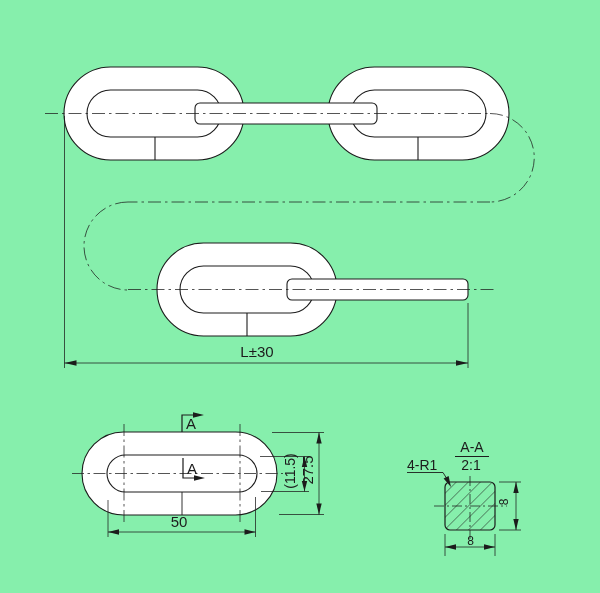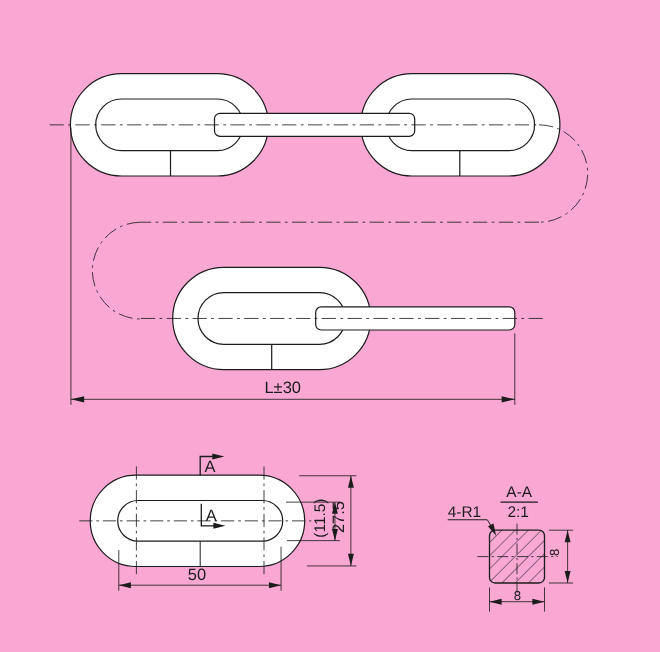--- a/index.html
+++ b/index.html
@@ -1,16 +1,16 @@
 <!DOCTYPE html>
 <html><head>
 <meta charset="utf-8">
 <style>
   html,body{margin:0;padding:0;background:#ffffff;}
-  .sheet{position:relative;width:600px;height:593px;background:#f9a8d4;overflow:hidden;
+  .sheet{position:relative;width:600px;height:593px;background:#86efac;overflow:hidden;
          font-family:"Liberation Sans", sans-serif;}
   svg{display:block;}
   text{fill:#1c1c1c;}
   .lbl{font-size:15px;}
   .lbl-sm{font-size:12px;}
   .lbl-md{font-size:14px;}
 </style>
 </head>
 <body>
 

